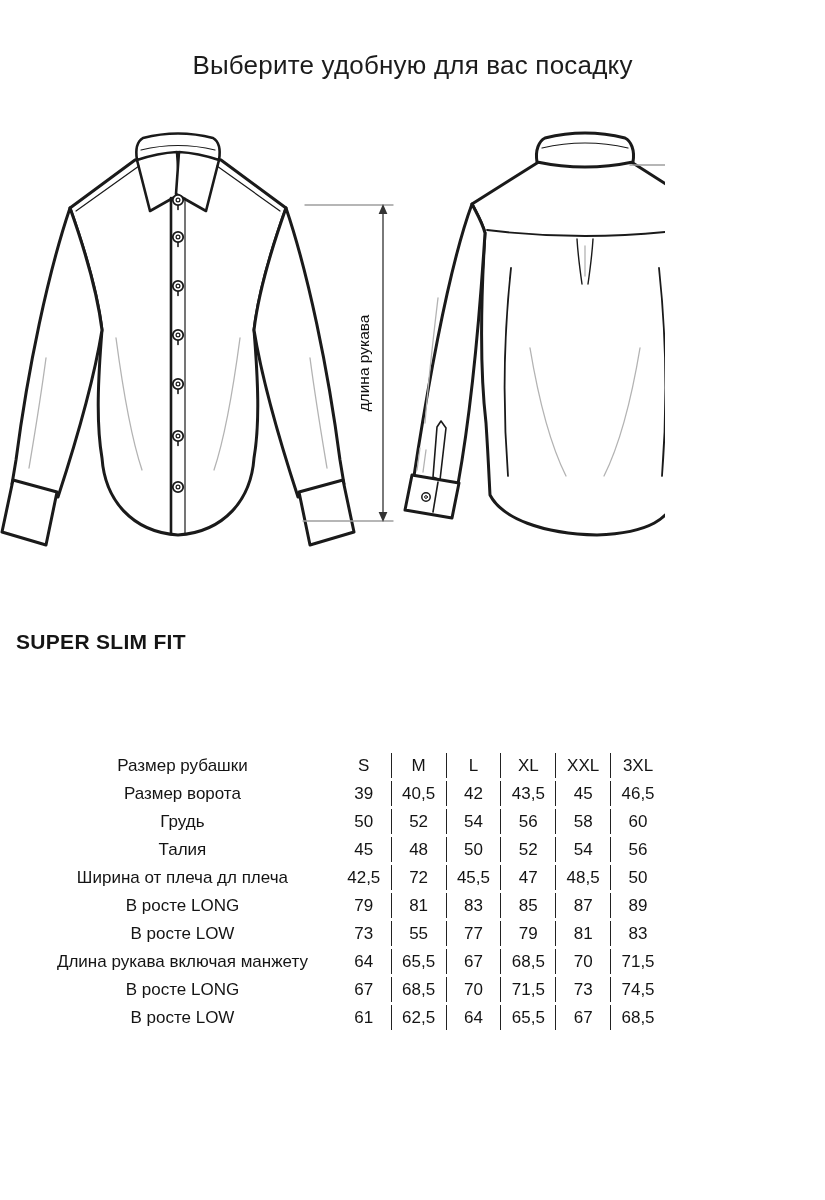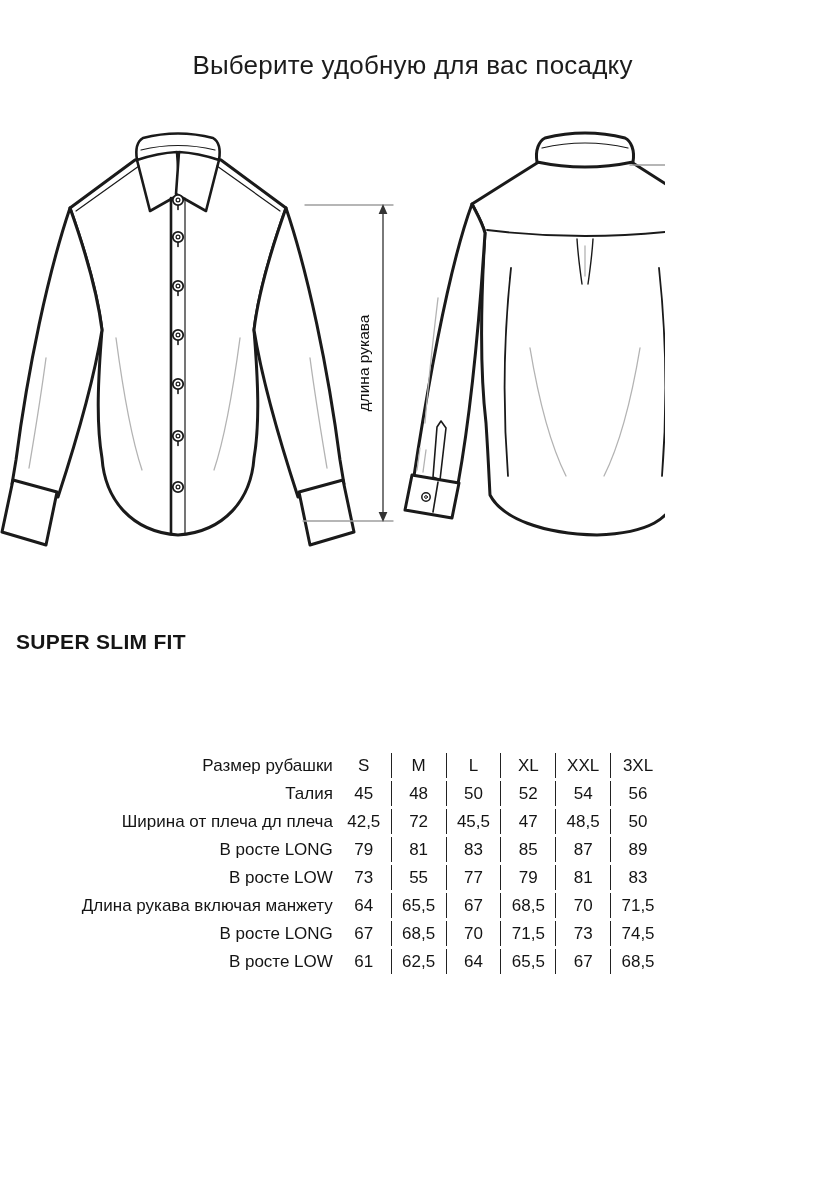--- a/index.html
+++ b/index.html
@@ -19,21 +19,21 @@
   .fit-description{
     position:absolute;top:656px;left:8px;width:800px;margin:0;
     font-size:21px;line-height:36px;color:#1c1c1c;
   }
   .size-table{
     position:absolute;top:750px;left:32px;
     border-collapse:separate;border-spacing:0 3px;
     font-size:17px;color:#141414;
   }
   .size-table td{height:25px;padding:0;vertical-align:middle;white-space:nowrap;}
-  .size-table td.label{width:330px;text-align:right;padding-right:4px;}
+  .size-table td.label{width:330px;text-align:center;padding-right:4px;}
   .size-table td.val{width:66px;text-align:center;border-left:1.5px solid #222;}
   .size-table td.val.first{border-left:none;}
 </style>
 </head>
 <body>
 
 <div class="page">
 
   <div class="page-title">Выберите удобную для вас посадку</div>
 
@@ -199,20 +199,38 @@
         <tr>
           <td class="label">Размер рубашки</td>
           <td class="val first">S</td>
           <td class="val">M</td>
           <td class="val">L</td>
           <td class="val">XL</td>
           <td class="val">XXL</td>
           <td class="val">3XL</td>
         </tr>
         <tr>
+          <td class="label">Размер ворота</td>
+          <td class="val first">39</td>
+          <td class="val">40,5</td>
+          <td class="val">42</td>
+          <td class="val">43,5</td>
+          <td class="val">45</td>
+          <td class="val">46,5</td>
+        </tr>
+        <tr>
+          <td class="label">Грудь</td>
+          <td class="val first">50</td>
+          <td class="val">52</td>
+          <td class="val">54</td>
+          <td class="val">56</td>
+          <td class="val">58</td>
+          <td class="val">60</td>
+        </tr>
+        <tr>
           <td class="label">Талия</td>
           <td class="val first">45</td>
           <td class="val">48</td>
           <td class="val">50</td>
           <td class="val">52</td>
           <td class="val">54</td>
           <td class="val">56</td>
         </tr>
         <tr>
           <td class="label">Ширина от плеча дл плеча</td>

